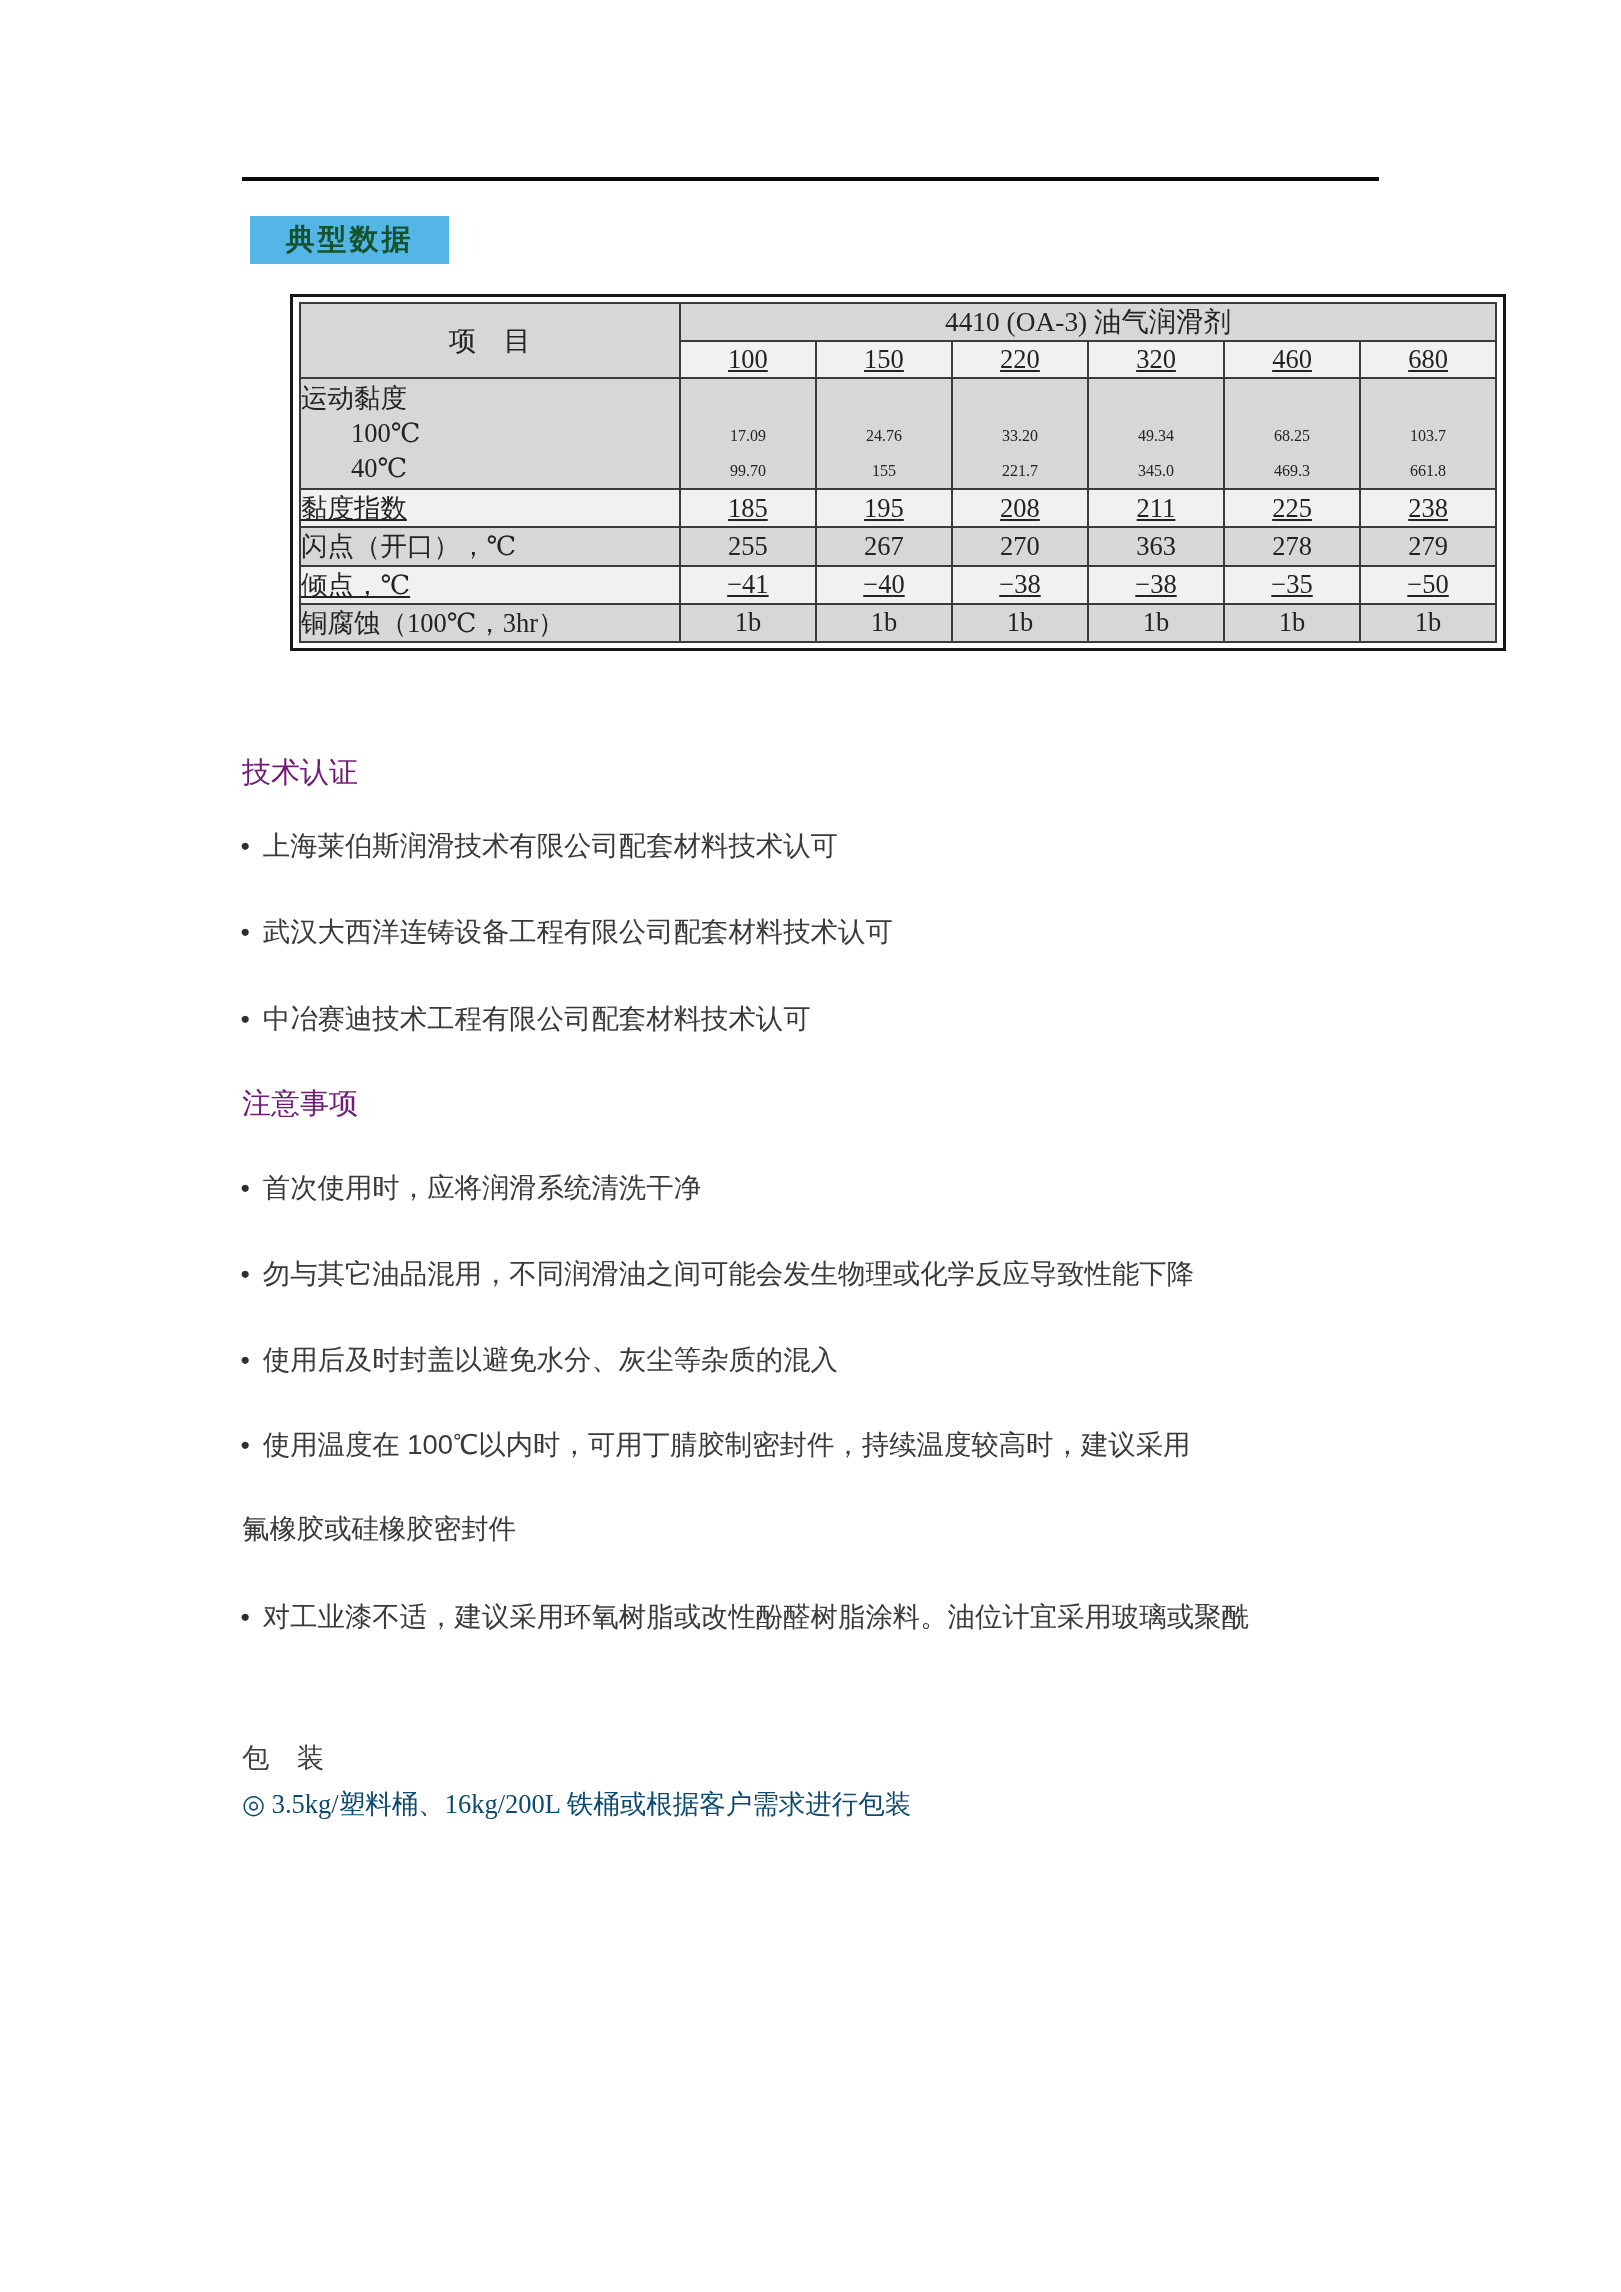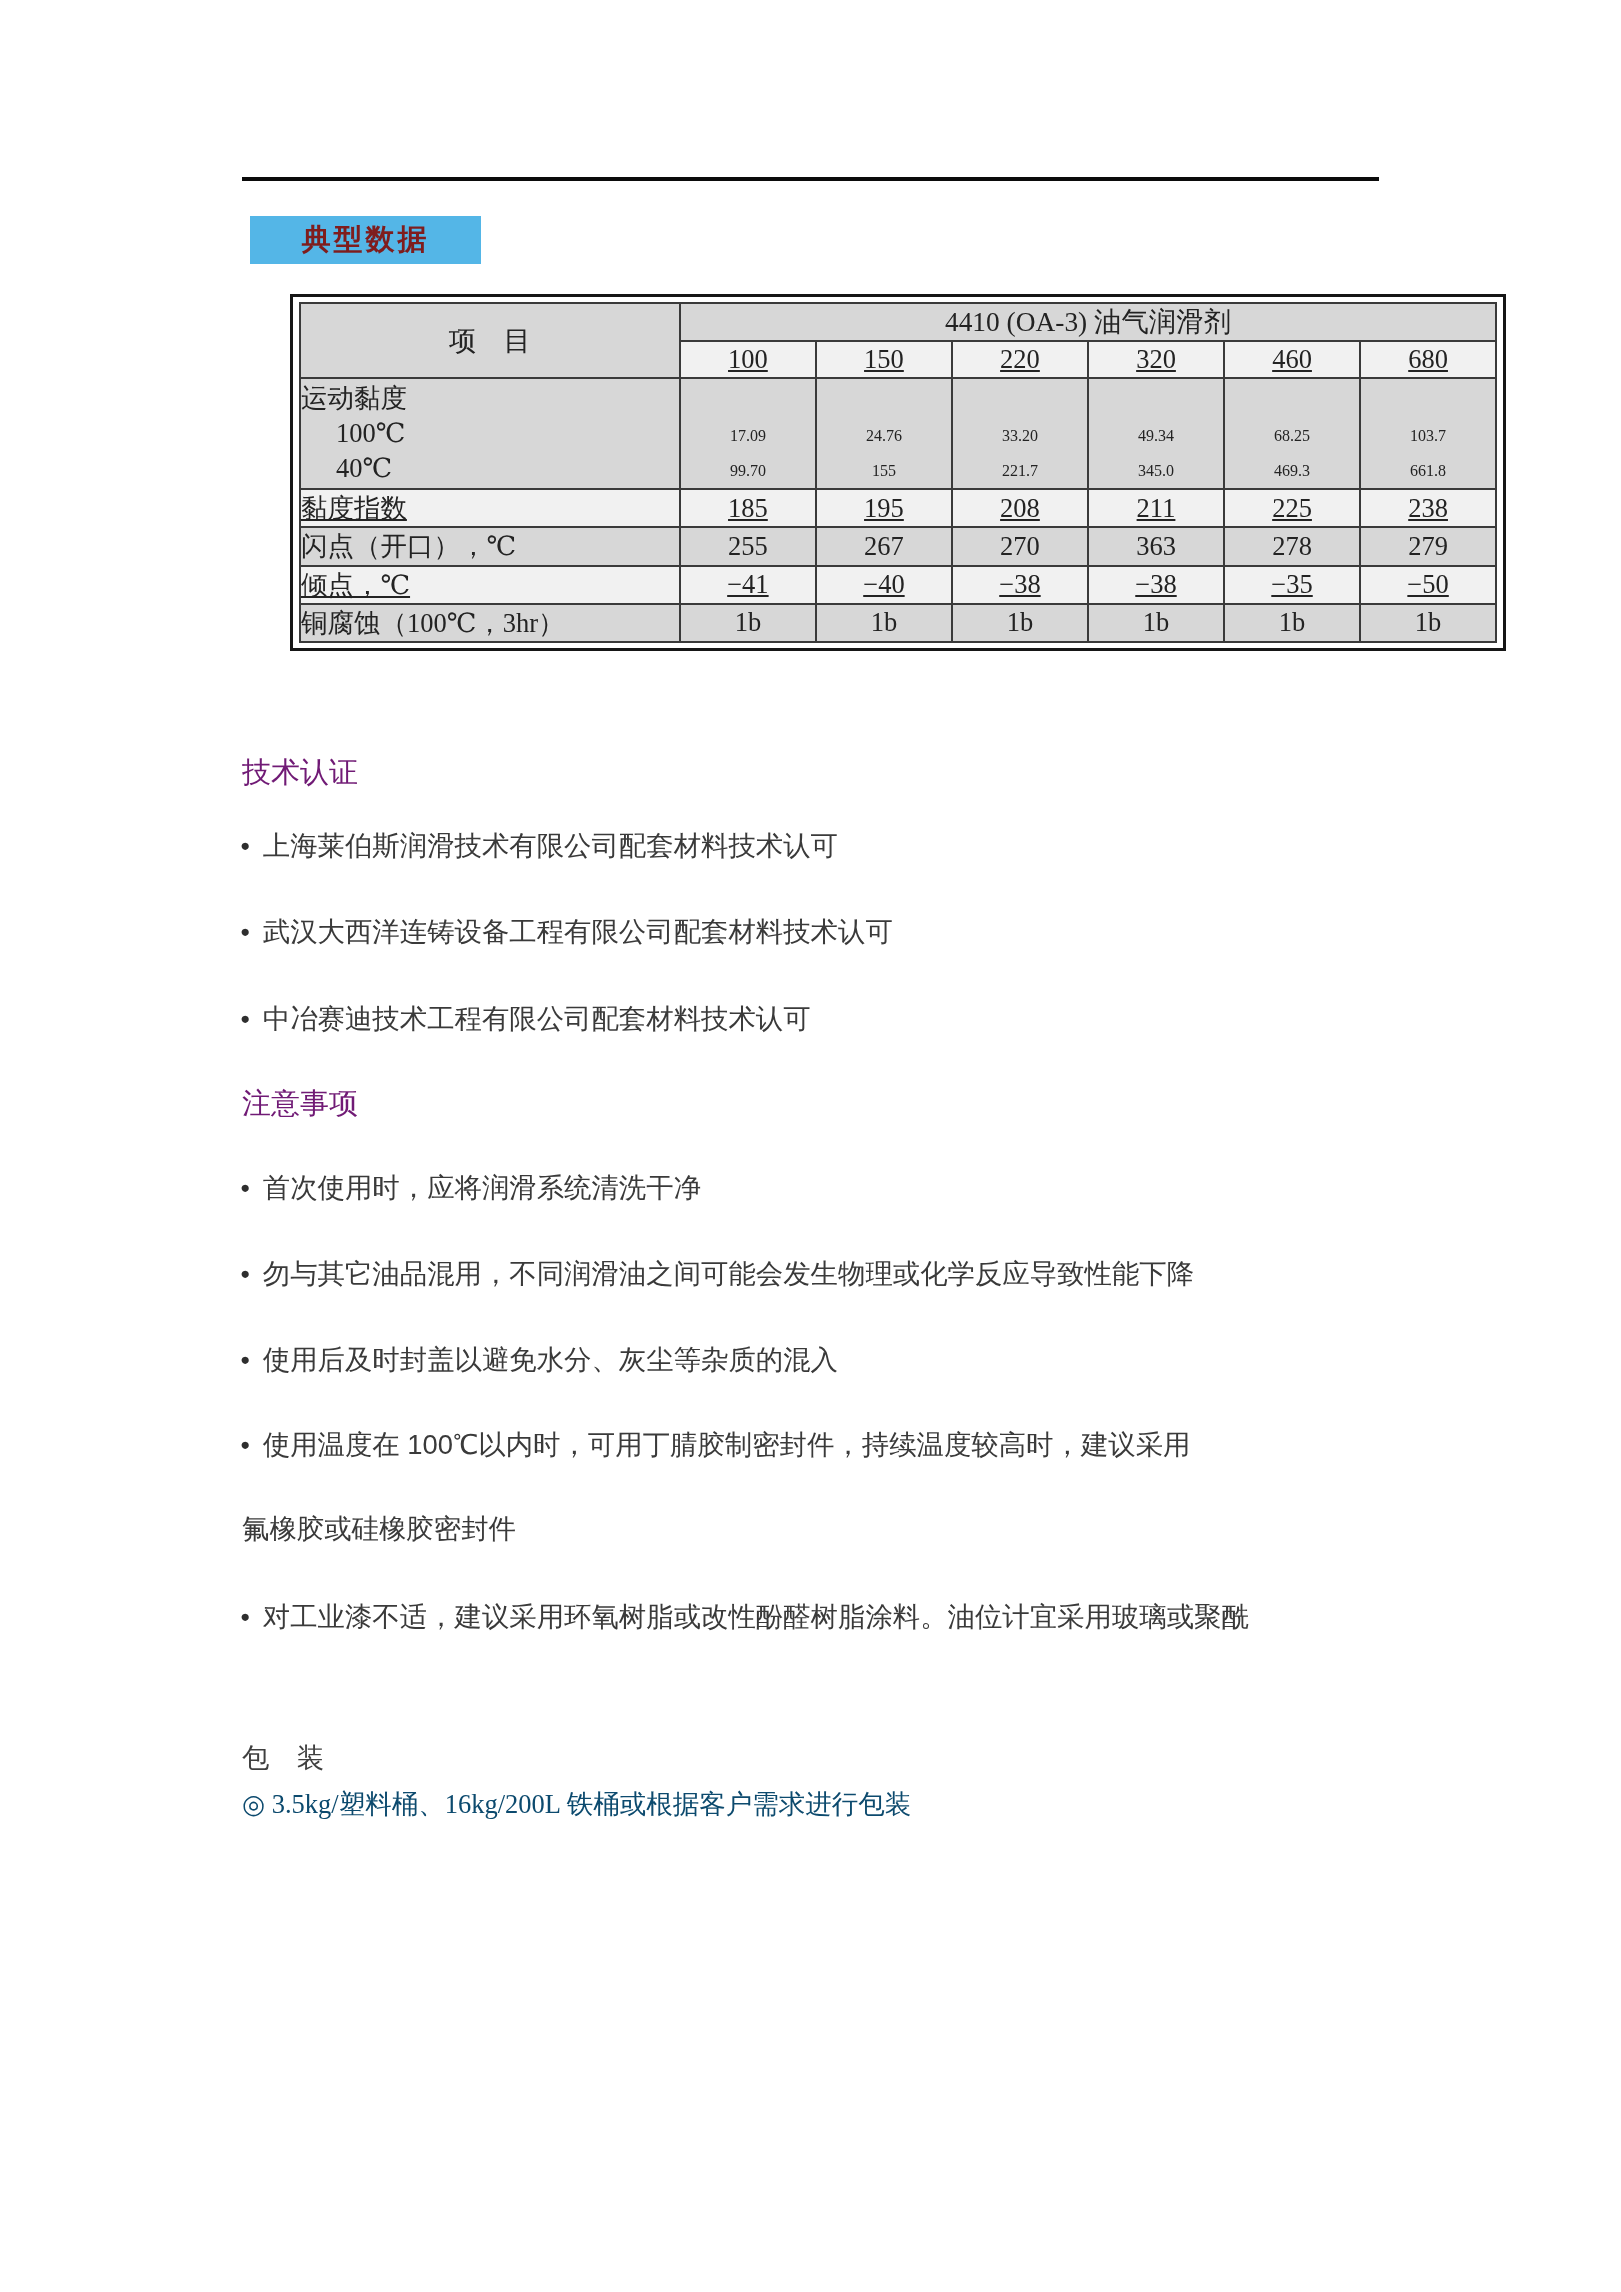--- a/index.html
+++ b/index.html
@@ -3,22 +3,22 @@
 <meta charset="utf-8">
 <style>
   html,body { margin:0; padding:0; background:#ffffff; }
   .page {
     position:relative; width:1621px; height:2293px; background:#ffffff;
     font-family:"Liberation Sans", sans-serif; overflow:hidden;
   }
   .top-rule { position:absolute; left:242px; top:177px; width:1137px; height:3.9px; background:#0b0b0b; }
 
   .badge {
-    position:absolute; left:250px; top:216px; width:231px; height:48px;
-    background:#54b6e7; color:#7f1d1d; font-size:29px; font-weight:bold;
+    position:absolute; left:250px; top:216px; width:199px; height:48px;
+    background:#54b6e7; color:#14532d; font-size:29px; font-weight:bold;
     letter-spacing:2.9px; display:flex; align-items:center; justify-content:center;
   }
 
   .table-frame {
     position:absolute; left:290px; top:294px; width:1216px; height:357px;
     box-sizing:border-box; border:3.9px solid #161616; padding:4.9px 5.9px; background:#ffffff;
   }
   table.spec {
     width:100%; height:100%; border-collapse:collapse; table-layout:fixed;
     font-family:"Liberation Serif", "DejaVu Serif", serif; color:#232323;
@@ -30,21 +30,21 @@
   .row-visc { height:110px; }
   .row-std { height:37px; }
   .cell-dark  { background:#d7d7d7; }
   .cell-light { background:#f1f1f1;text-decoration:underline; }
   th.item-h   { font-size:27.4px; text-align:center; }
   th.prod-h   { font-size:27.4px; text-align:center; }
   th.grade-h  { font-size:26.5px; text-align:center; }
   td.lbl { font-size:26.5px; text-align:left; padding-left:19.6px; }
   td.val { font-size:26.5px; text-align:center; }
   td.visc-lbl div { line-height:35px; }
-  td.visc-lbl .sub { padding-left:35px; }
+  td.visc-lbl .sub { padding-left:50px; }
   td.visc-val { vertical-align:bottom; }
   td.visc-val div { line-height:35px; text-align:center; }
   td.visc-val { padding-bottom:1px; }
 
   .sec-title { position:absolute; left:242px; font-size:29px; color:#701a75; white-space:nowrap; }
   .bullet { position:absolute; left:240px; display:flex; align-items:center; font-size:27.4px; color:#3a3a3a; white-space:nowrap; }
   .bullet .dot { font-size:16.7px; margin-right:12.7px; color:#2e2e2e; }
   .cont-line { position:absolute; left:242px; font-size:27.4px; color:#3a3a3a; white-space:nowrap; }
   .pack-title {
     position:absolute; left:242px; font-size:27.4px; color:#3f3f3f; white-space:nowrap;

